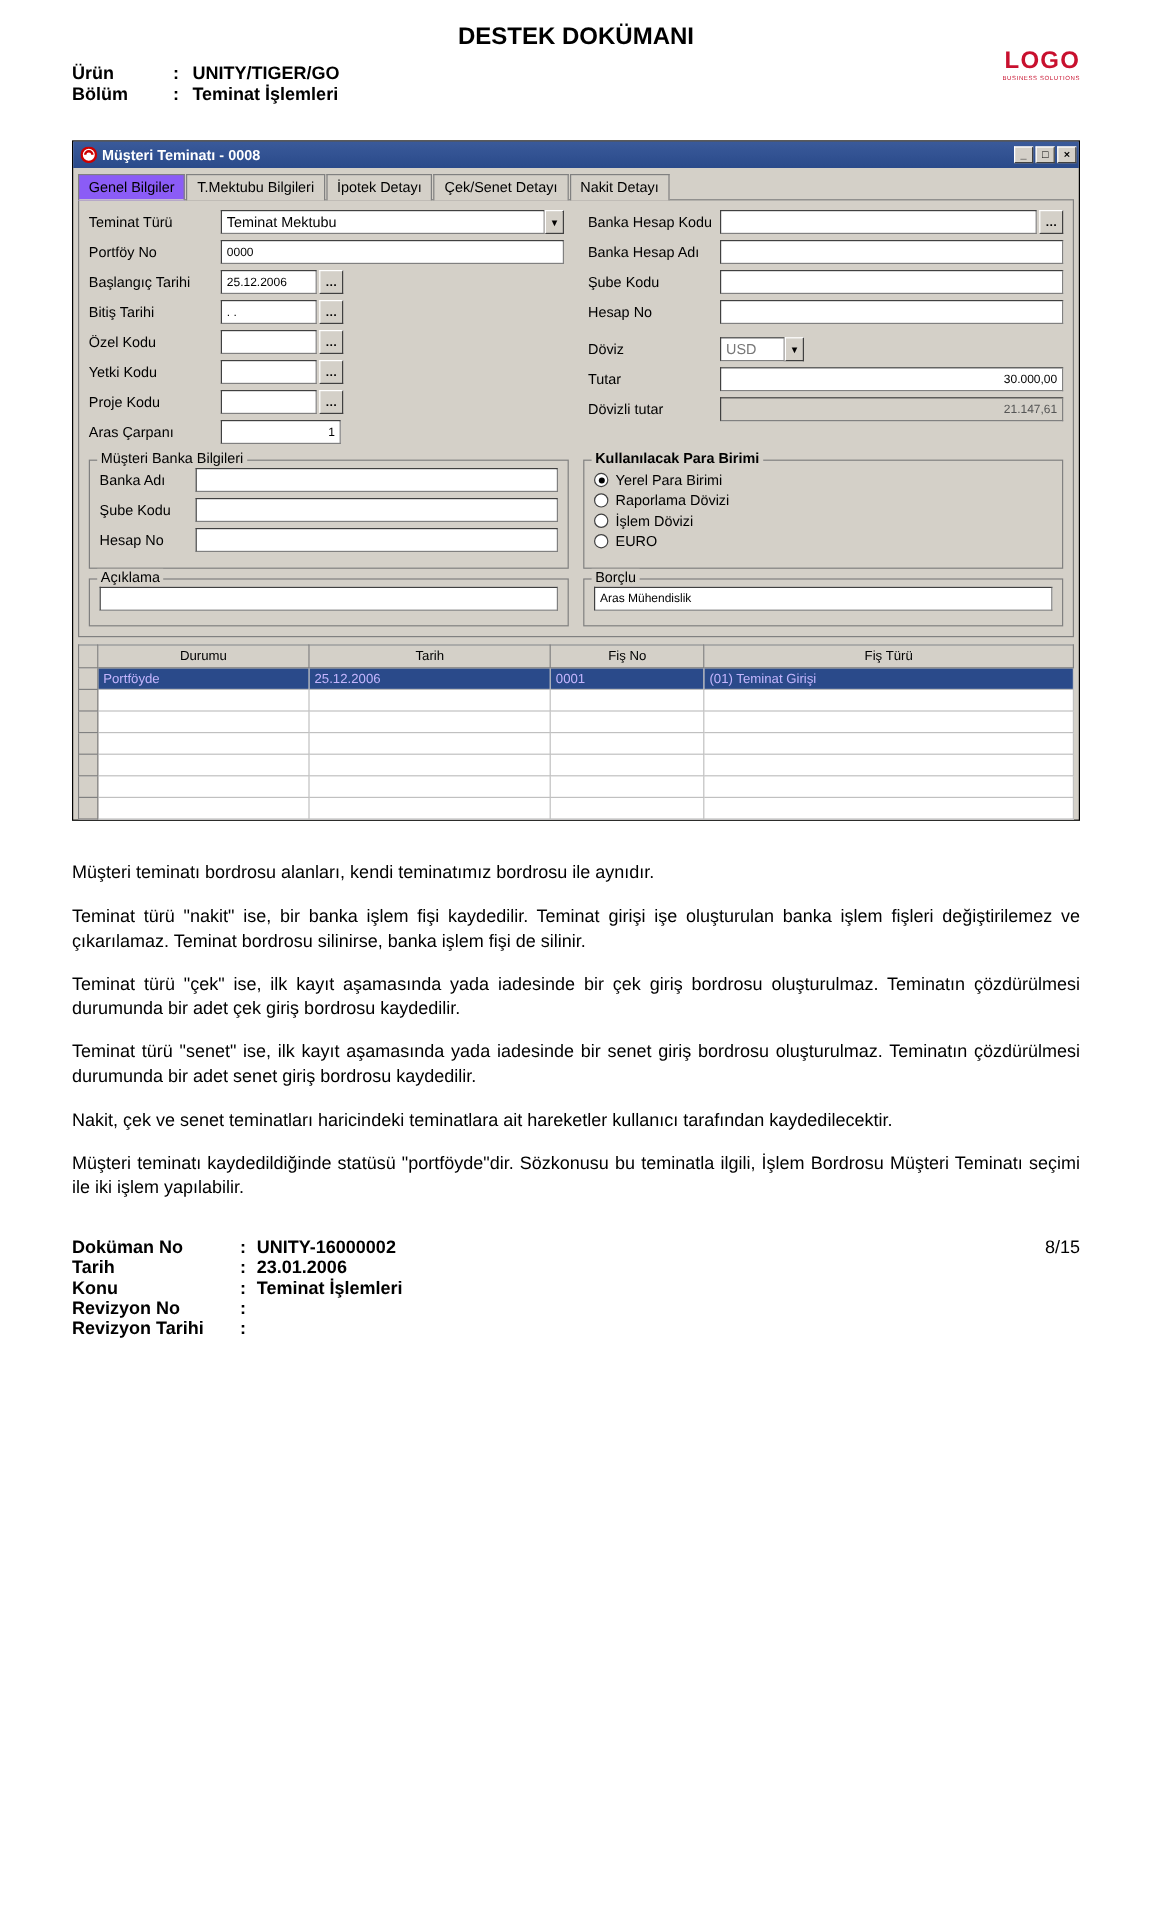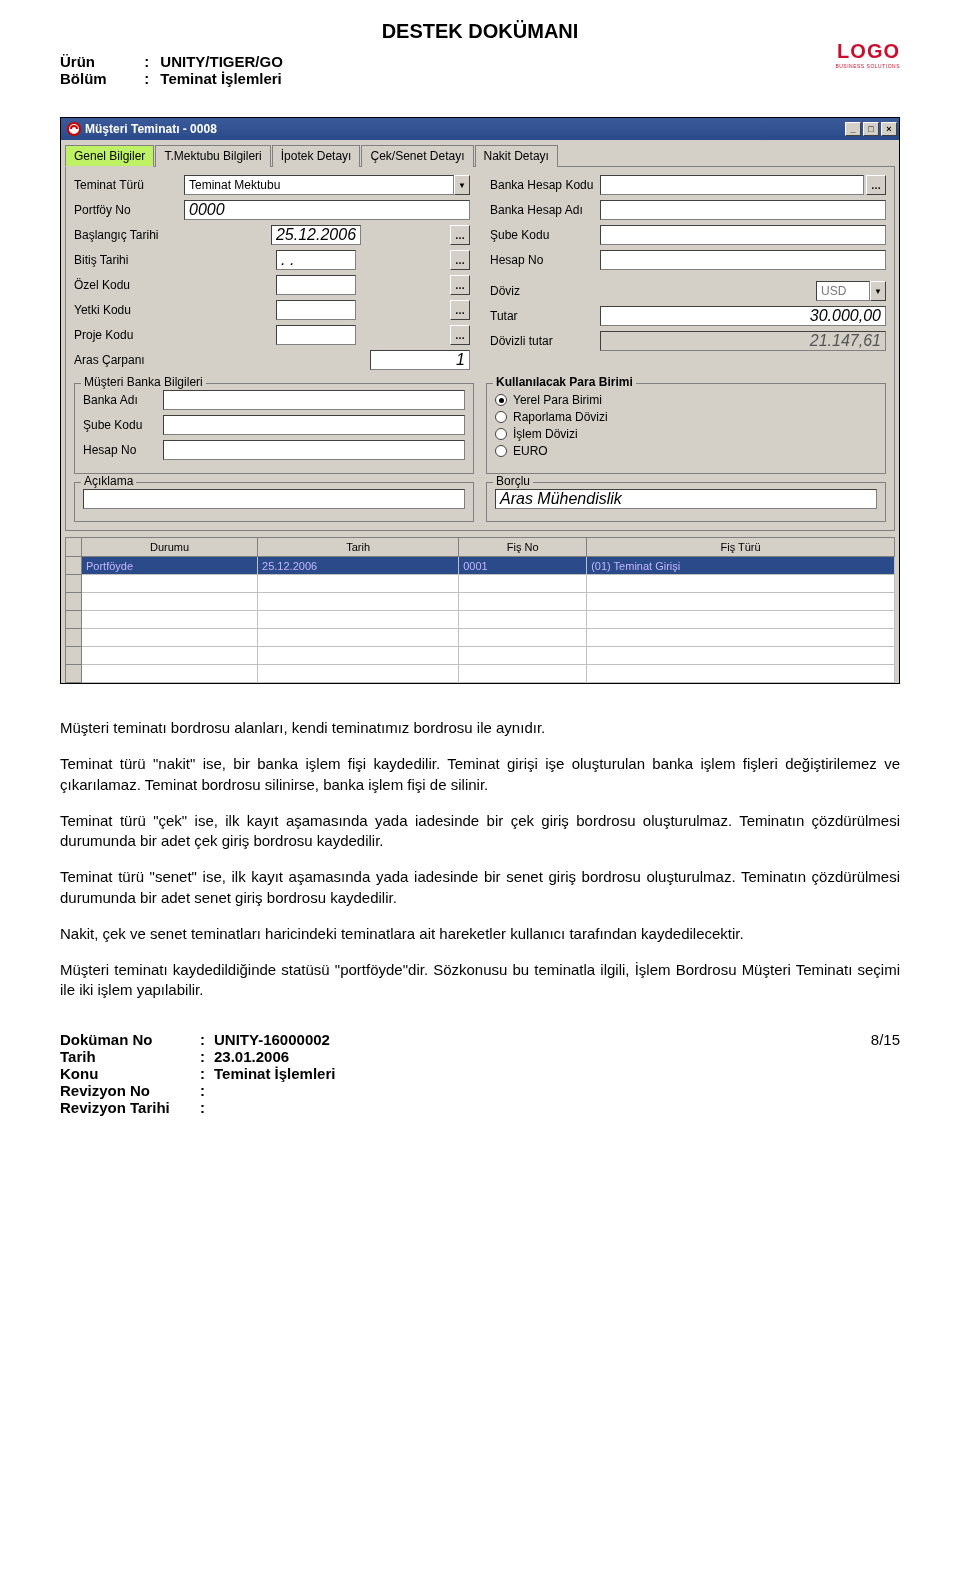--- a/index.html
+++ b/index.html
@@ -21,27 +21,27 @@
   .meta-col { display: inline-block; width: 12px; }
 
   
   .win { border: 1px solid #000; background: #d4d0c8; font-family: Tahoma, Arial, sans-serif; font-size: 12px; }
   .titlebar { background: linear-gradient(#3a5a9a,#2a4a8a); color: #fff; display: flex; align-items: center; height: 22px; padding: 0 2px; }
   .titlebar .icon-app { width:14px; height:14px; margin:0 4px; }
   .titlebar .tb-title { flex: 1; font-weight: bold; font-size: 12px; }
   .win-btn { width: 16px; height: 14px; background: #d4d0c8; border: 1px solid #fff; border-right-color:#404040; border-bottom-color:#404040; margin-left: 2px; display:flex;align-items:center;justify-content:center;font-size:9px;font-weight:bold;color:#000;}
   .tabs { display: flex; padding: 4px 4px 0 4px; }
   .tab { padding: 3px 8px; background: #d4d0c8; border: 1px solid #808080; border-bottom: none; margin-right: 1px; position: relative; top: 1px; font-size:12px;}
-  .tab.active { background: #bef264; border-bottom: 1px solid #d4d0c8; z-index: 2; }
+  .tab.active { background: #8b5cf6; border-bottom: 1px solid #d4d0c8; z-index: 2; }
   .panel { border: 1px solid #808080; margin: 0 4px; background: #d4d0c8; padding: 8px; }
   .form-grid { display: flex; gap: 20px; }
   .col { flex: 1; }
-  .frow { display: flex; align-items: center; margin-bottom: 5px; justify-content: space-between; }
+  .frow { display: flex; align-items: center; margin-bottom: 5px; }
   .flabel { width: 110px; font-size: 12px; }
-  .finput { flex: 1; height: 20px; background: #fff; border: 1px solid #808080; border-top-color:#404040; border-left-color:#404040; padding: 1px 4px; font-size: 16px; display:flex; align-items:center;font-style:italic; }
+  .finput { flex: 1; height: 20px; background: #fff; border: 1px solid #808080; border-top-color:#404040; border-left-color:#404040; padding: 1px 4px; font-size: 10px; display:flex; align-items:center; }
   .finput.ro { background: #d4d0c8; color:#555;}
   .fselect { flex: 1; height: 20px; display:flex; }
   .fselect .sval { flex:1; background:#fff; border:1px solid #808080; border-top-color:#404040; border-left-color:#404040; padding:1px 4px; font-size:12px; display:flex;align-items:center;}
   .fselect .sbtn { width:16px; background:#d4d0c8; border:1px solid #fff; border-right-color:#404040; border-bottom-color:#404040; display:flex;align-items:center;justify-content:center;font-size:8px;}
   .dotsbtn { width:20px; height:20px; background:#d4d0c8; border:1px solid #fff; border-right-color:#404040; border-bottom-color:#404040; margin-left:2px; display:flex;align-items:center;justify-content:center;font-size:10px;font-weight:bold;}
   .ralign { justify-content: flex-end; }
   .groupbox { border: 1px solid #808080; padding: 6px 8px 8px 8px; margin-top: 4px; position: relative; }
   .groupbox .glabel { position: absolute; top: -9px; left: 6px; background: #d4d0c8; padding: 0 3px; font-size: 12px; }
   .radio-row { display:flex; align-items:center; margin: 3px 0; font-size:12px;}
   .radio { width:12px; height:12px; border-radius:50%; border:1px solid #404040; background:#fff; margin-right:6px; display:flex;align-items:center;justify-content:center;}

